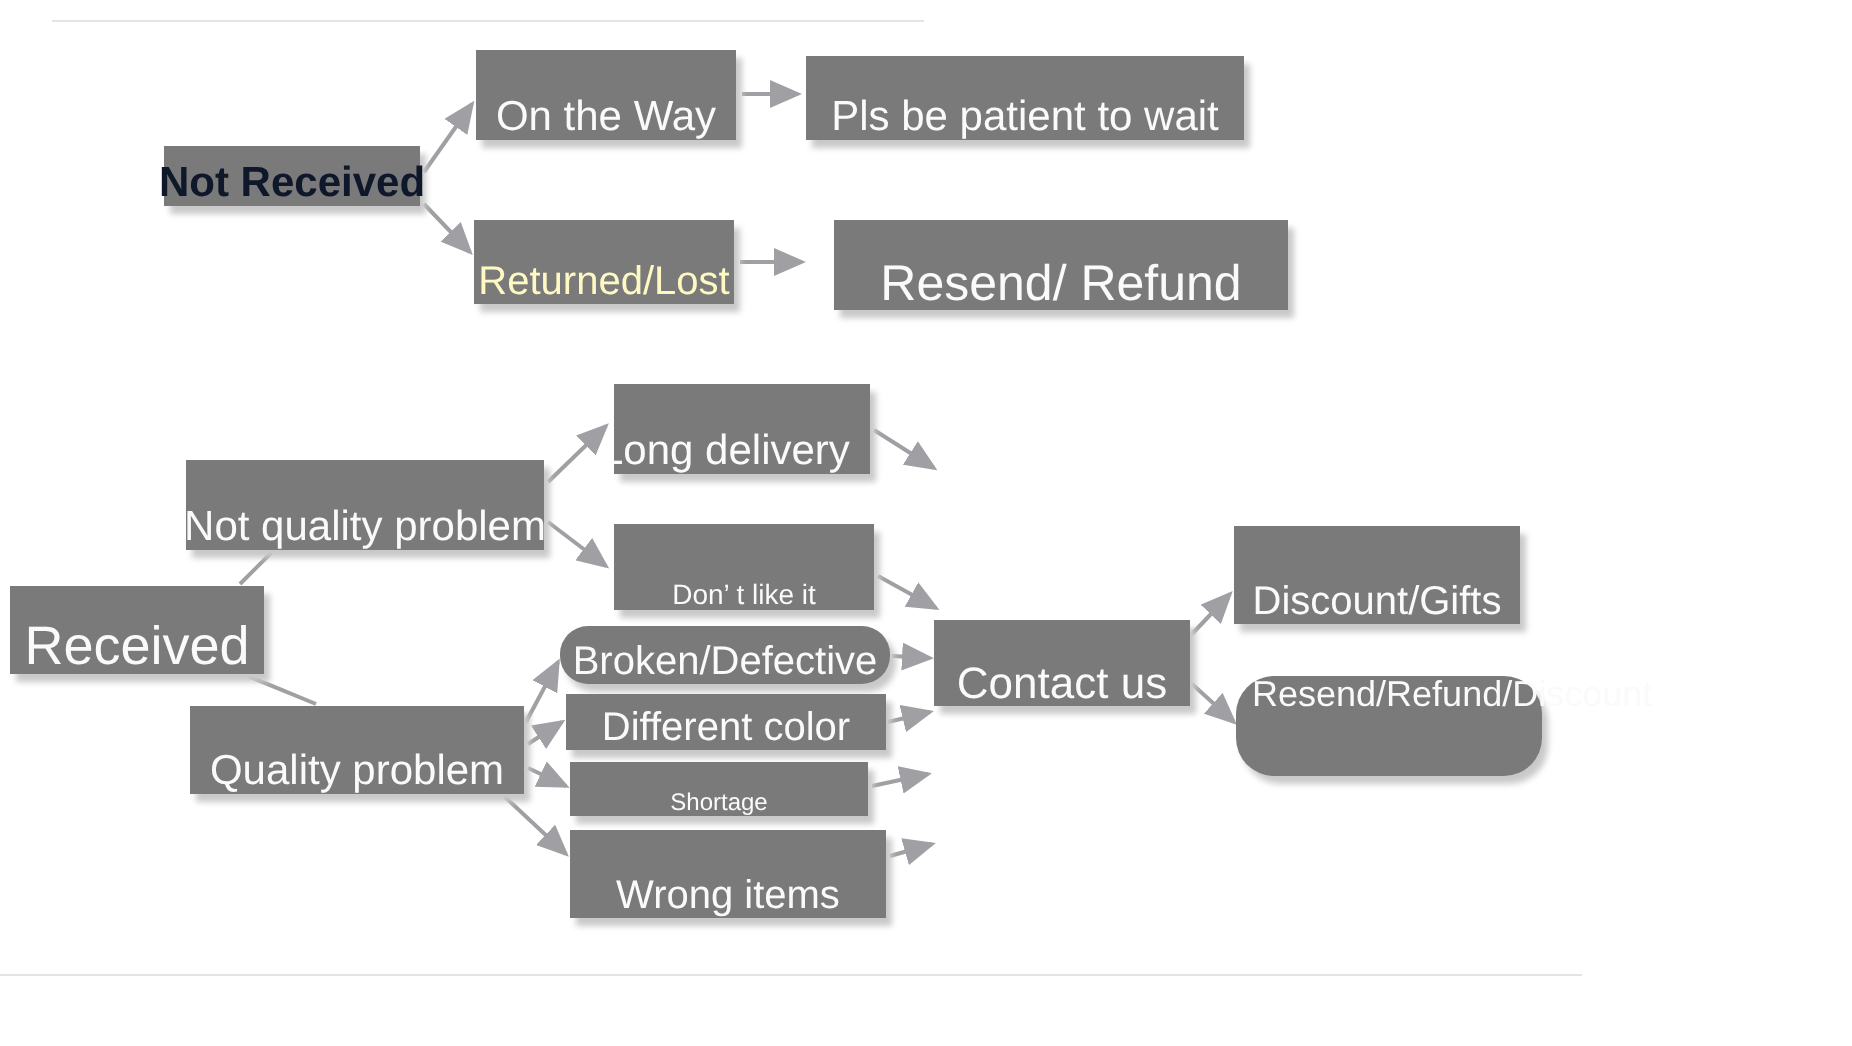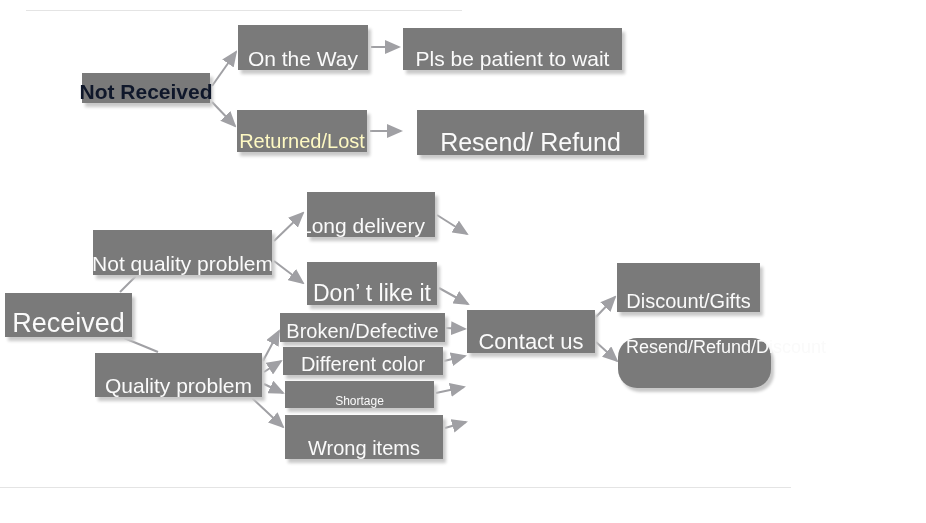--- a/index.html
+++ b/index.html
@@ -85,27 +85,27 @@
     </div>
     <div class="node" style="left: 5px; top: 293px; width: 127px; height: 44px; font-size: 27px; background: rgb(122, 122, 122); color: rgb(250, 250, 250);">
       <span class="lbl">Received</span>
     </div>
     <div class="node" style="left: 93px; top: 230px; width: 179px; height: 45px; font-size: 21px; background: rgb(122, 122, 122); color: rgb(250, 250, 250);">
       <span class="lbl">Not quality problem</span>
     </div>
     <div class="node clip-left" style="left: 307px; top: 192px; width: 128px; height: 45px; font-size: 21px; background: rgb(122, 122, 122); color: rgb(250, 250, 250);">
       <span class="lbl">Long delivery</span>
     </div>
-    <div class="node" style="left: 307px; top: 262px; width: 130px; height: 43px; font-size: 23px; background: rgb(122, 122, 122); color: rgb(250, 250, 250);">
+    <div class="node" style="left: 307px; top: 262px; width: 130px; height: 43px; font-size: 14px; background: rgb(122, 122, 122); color: rgb(250, 250, 250);">
       <span class="lbl">Don’ t like it</span>
     </div>
     <div class="node" style="left: 95px; top: 353px; width: 167px; height: 44px; font-size: 21px; background: rgb(122, 122, 122); color: rgb(250, 250, 250);">
       <span class="lbl">Quality problem</span>
     </div>
-    <div class="node" style="left: 280px; top: 313px; width: 165px; height: 29px; font-size: 20px; background: rgb(122, 122, 122); color: rgb(250, 250, 250);">
+    <div class="node" style="left: 280px; top: 313px; width: 165px; height: 29px; font-size: 20px; background: rgb(122, 122, 122); color: rgb(250, 250, 250); border-radius: 14px;">
       <span class="lbl">Broken/Defective</span>
     </div>
     <div class="node" style="left: 283px; top: 347px; width: 160px; height: 28px; font-size: 20px; background: rgb(122, 122, 122); color: rgb(250, 250, 250);">
       <span class="lbl">Different color</span>
     </div>
     <div class="node" style="left: 285px; top: 381px; width: 149px; height: 27px; font-size: 12px; background: rgb(122, 122, 122); color: rgb(250, 250, 250);">
       <span class="lbl">Shortage</span>
     </div>
     <div class="node" style="left: 285px; top: 415px; width: 158px; height: 44px; font-size: 20px; background: rgb(122, 122, 122); color: rgb(250, 250, 250);">
       <span class="lbl">Wrong items</span>

